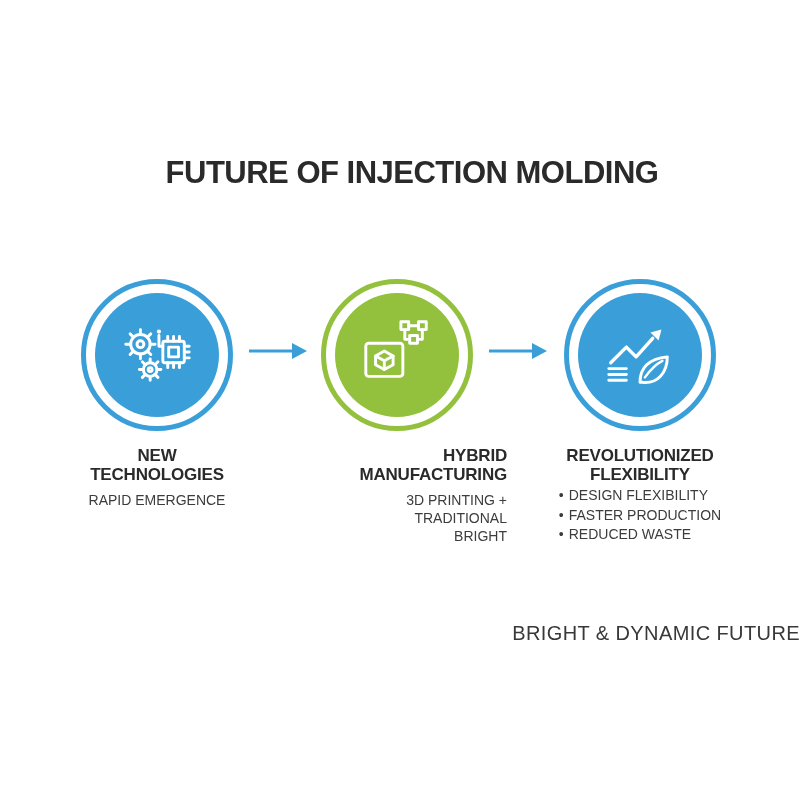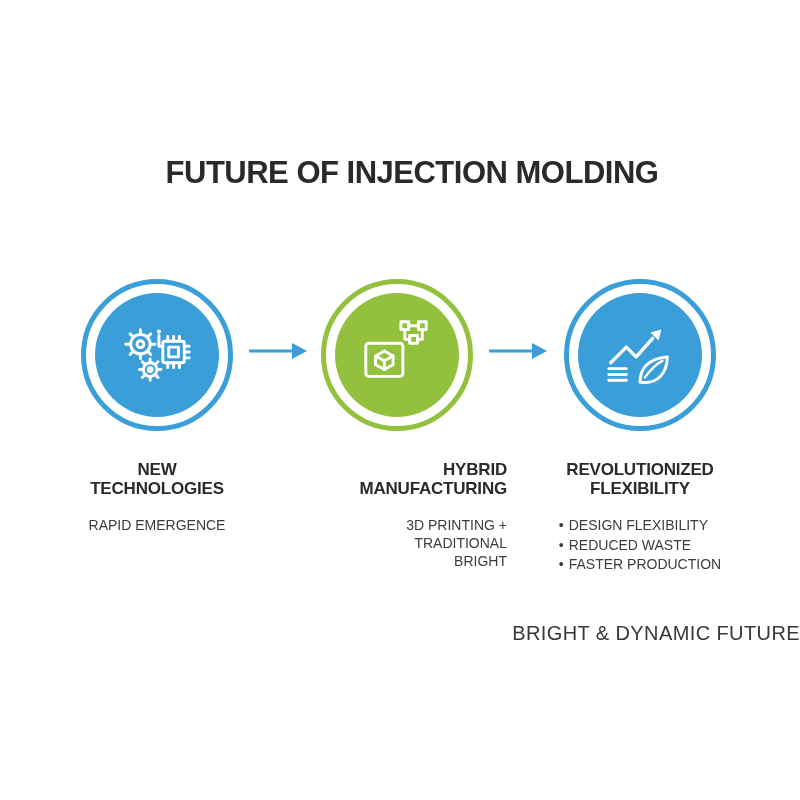--- a/index.html
+++ b/index.html
@@ -44,37 +44,37 @@
   .circle-inner {
     width: 124px; height: 124px;
     border-radius: 50%;
     display: flex; align-items: center; justify-content: center;
   }
   .blue  .circle-outer { border-color: var(--blue, #3A9FD8); }
   .blue  .circle-inner { background:  var(--blue, #3A9FD8); }
   .green .circle-outer { border-color: var(--green, #93C13D); }
   .green .circle-inner { background:  var(--green, #93C13D); }
   .step-heading {
-    margin-top: 29px;
+    margin-top: 15px;
     font-size: 17px;
     font-weight: bold;
     line-height: 1.12;
     letter-spacing: -0.2px;
     color: var(--heading, #2a2a2a);
     white-space: pre-line;
   }
   .step-sub {
-    margin-top: 18px;
+    margin-top: 7px;
     font-size: 14px;
     line-height: 1.3;
     color: var(--body, #3c3c3c);
     white-space: pre-line;
   }
   .bullets {
-    margin-top: 18px;
+    margin-top: 2px;
     display: inline-block;
     text-align: left;
     list-style: none;
   }
   .bullets li {
     font-size: 14px;
     line-height: 1.4;
     color: var(--body, #3c3c3c);
   }
   .bullets .dot { margin-right: 5px; }
@@ -174,20 +174,20 @@
             <path d="M40 70 C 40 54, 50 46, 68 44 C 68 60, 58 72, 42 70 Z" stroke-width="3"></path>
             <path d="M45 65 C 50 58, 57 51, 63 48" stroke-width="2.5"></path>
           </svg>
         </span>
       </div>
     </div>
     <div class="step-heading">REVOLUTIONIZED
 FLEXIBILITY</div>
     <ul class="bullets">
       <li><span class="dot">•</span><span>DESIGN FLEXIBILITY</span></li>
+      <li><span class="dot">•</span><span>FASTER PRODUCTION</span></li>
       <li><span class="dot">•</span><span>REDUCED WASTE</span></li>
-      <li><span class="dot">•</span><span>FASTER PRODUCTION</span></li>
     </ul>
   </div>
 
   <div class="footer">BRIGHT &amp; DYNAMIC FUTURE</div>
 
 </div>
 
 </body></html>

